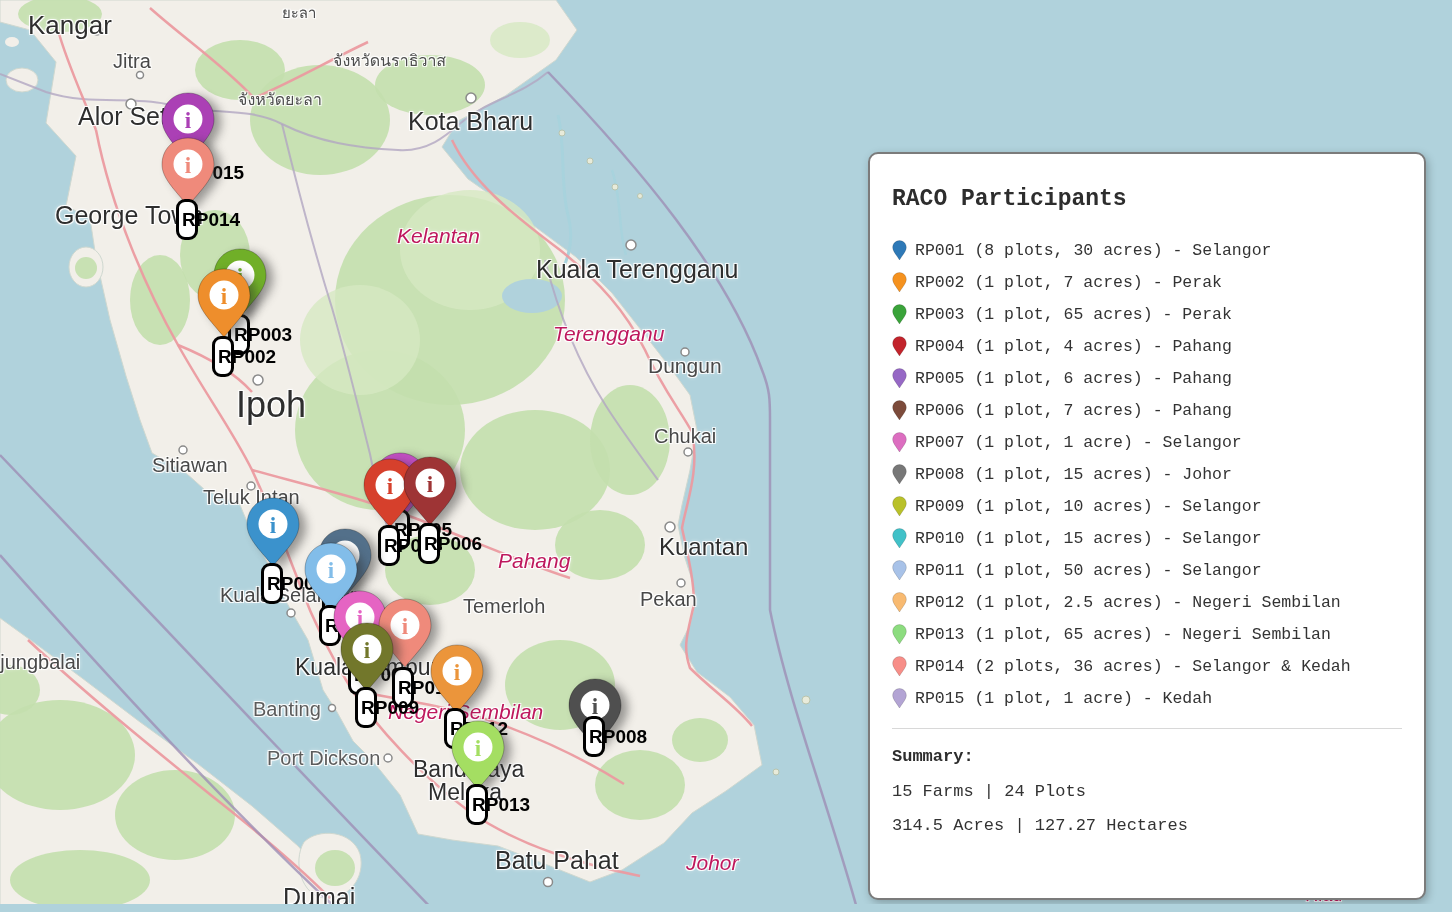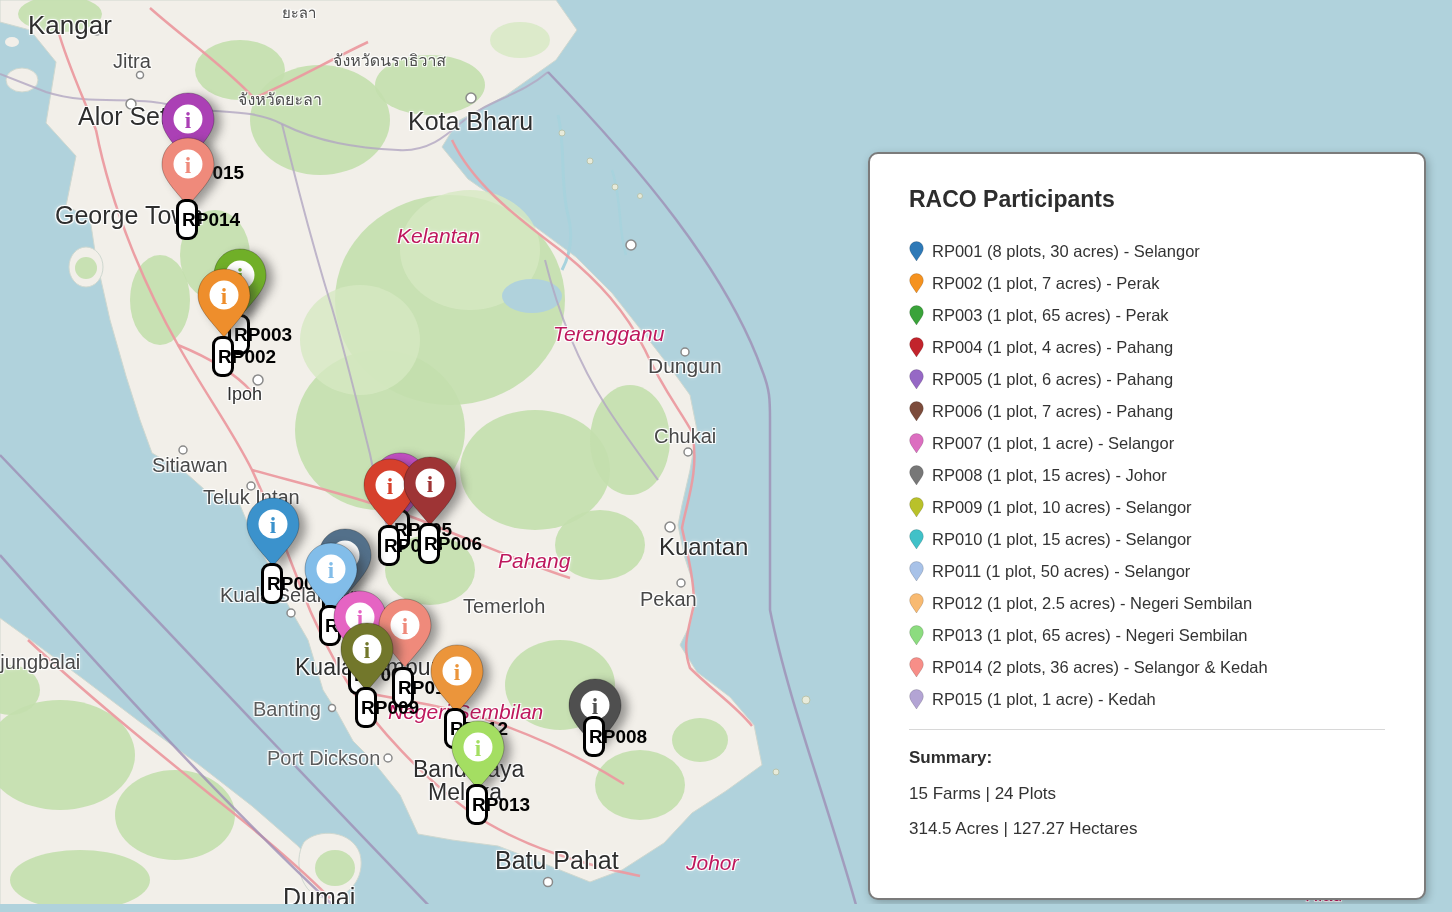--- a/index.html
+++ b/index.html
@@ -19,21 +19,21 @@
   .place.thai{color:#4c4c4c;}
   
   #marker-layer{position:absolute;inset:0;}
   .pin{position:absolute;filter:drop-shadow(7px 3px 5px rgba(45,45,45,.45));cursor:pointer;}
   .pin-label{position:absolute;width:16px;height:35px;background:#fff;border:3px solid #000;
              border-radius:9px;display:flex;align-items:center;overflow:visible;}
   .pin-label span{margin-left:3px;font-weight:bold;font-size:19px;color:#000;white-space:nowrap;}
   
   #panel{position:absolute;left:868px;top:152px;width:558px;height:748px;box-sizing:border-box;
          background:#fff;border:2px solid #7b7b7b;border-radius:10px;
-         box-shadow:2px 3px 8px rgba(0,0,0,.25);padding:24px 39px;color:#2d2d2d;}
+         box-shadow:2px 3px 8px rgba(0,0,0,.25);padding:24px 22px;color:#2d2d2d;font-family:Liberation Mono, monospace;}
   #panel h2{margin:8px 0 22px 0;font-size:23px;color:#2d2d2d;}
   #participant-list{list-style:none;margin:0;padding:0;}
   #participant-list li{display:flex;align-items:center;height:32px;font-size:16.5px;color:#333;}
   .legend-pin{flex:0 0 auto;margin-right:8px;}
   #summary{margin-top:14px;border-top:1px solid #d8d8d8;padding-top:18px;}
   #summary .summary-heading{font-weight:bold;font-size:17px;margin-bottom:16px;}
   #summary .summary-line{font-size:17px;margin:0 0 15px 0;color:#333;}
 </style>
 </head>
 <body>
@@ -149,23 +149,24 @@
   <div id="label-layer">
       <span class="place city" style="left: 28px; top: 10px; font-size: 26px;">Kangar</span>
       <span class="place town" style="left: 113px; top: 50px; font-size: 20px;">Jitra</span>
       <span class="place thai" style="left: 282px; top: 1px; font-size: 15px;">ยะลา</span>
       <span class="place thai" style="left: 333px; top: 48px; font-size: 16px;">จังหวัดนราธิวาส</span>
       <span class="place thai" style="left: 238px; top: 87px; font-size: 16px;">จังหวัดยะลา</span>
       <span class="place city" style="left: 78px; top: 102px; font-size: 25px;">Alor Setar</span>
       <span class="place city" style="left: 408px; top: 107px; font-size: 25px;">Kota Bharu</span>
       <span class="place city" style="left: 55px; top: 201px; font-size: 25px;">George Town</span>
       <span class="place state" style="left: 397px; top: 224px; font-size: 21px;">Kelantan</span>
+      <span class="place city" style="left: 536px; top: 255px; font-size: 25px;">Kuala Terengganu</span>
       <span class="place state" style="left: 553px; top: 322px; font-size: 21px;">Terengganu</span>
       <span class="place town" style="left: 648px; top: 354px; font-size: 21px;">Dungun</span>
-      <span class="place city" style="left: 227px; top: 384px; font-size: 18px;">Ipoh</span>
+      <span class="place city" style="left: 236px; top: 384px; font-size: 36px;">Ipoh</span>
       <span class="place town" style="left: 654px; top: 425px; font-size: 20px;">Chukai</span>
       <span class="place town" style="left: 152px; top: 454px; font-size: 20px;">Sitiawan</span>
       <span class="place town" style="left: 203px; top: 486px; font-size: 20px;">Teluk Intan</span>
       <span class="place city" style="left: 623px; top: 533px; font-size: 24px; padding-left: 36px;">Kuantan</span>
       <span class="place state" style="left: 498px; top: 549px; font-size: 21px;">Pahang</span>
       <span class="place town" style="left: 220px; top: 584px; font-size: 20px;">Kuala Selangor</span>
       <span class="place town" style="left: 640px; top: 588px; font-size: 20px;">Pekan</span>
       <span class="place town" style="left: 463px; top: 595px; font-size: 20px;">Temerloh</span>
       <span class="place city" style="left: 295px; top: 654px; font-size: 23px;">Kuala Lumpur</span>
       <span class="place town" style="left: -32px; top: 651px; font-size: 20px;">Tanjungbalai</span>

